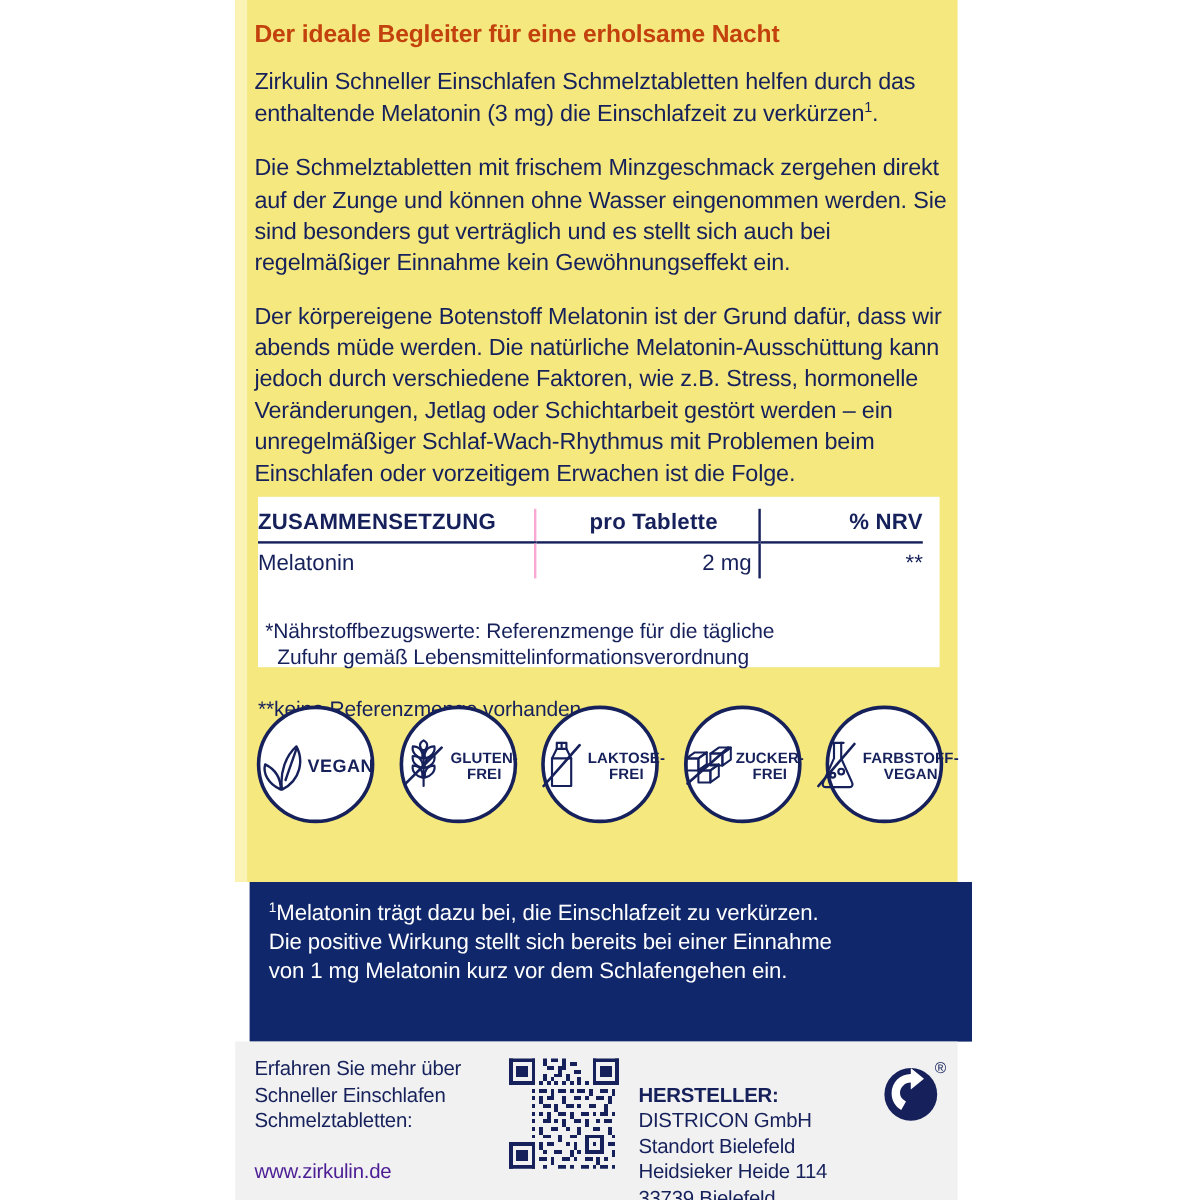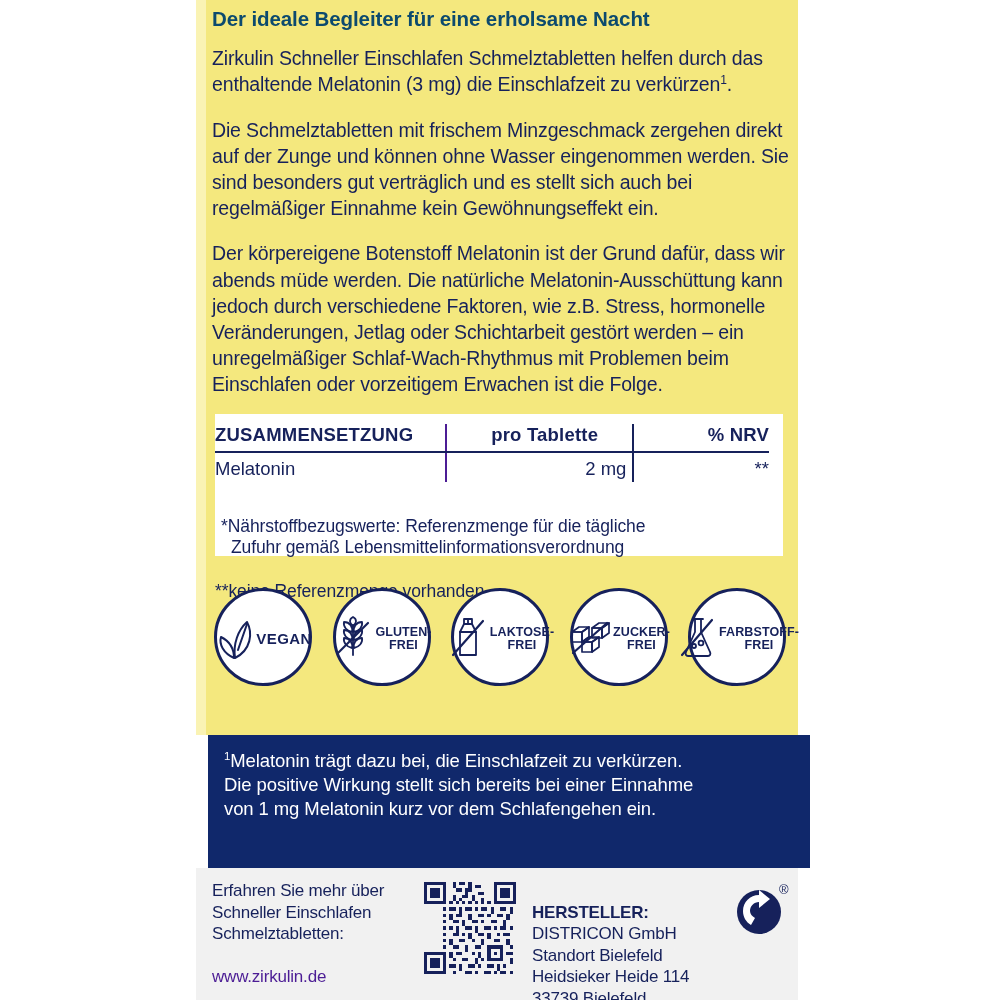--- a/index.html
+++ b/index.html
@@ -44,23 +44,23 @@
   .content {
     position: absolute;
     left: 212px;
     top: 0;
     width: 580px;
   }
 
   .headline {
     font-size: 20.5px;
     font-weight: bold;
-    color: #0c4a6e;
+    color: #c2410c;
     letter-spacing: -0.1px;
-    padding-top: 6px;
+    padding-top: 16px;
     line-height: 1.25;
   }
 
   .para {
     font-size: 19.5px;
     color: #16215b;
     line-height: 1.34;
     margin-top: 13px;
     letter-spacing: -0.15px;
     white-space: pre-line;
@@ -98,21 +98,21 @@
     border-bottom: 2px solid #16215b;
     letter-spacing: 0.2px;
   }
   .nrv-table tbody td {
     font-size: 18.5px;
     font-weight: normal;
     padding-top: 5px;
     padding-bottom: 2px;
   }
   .col-name  { text-align: left;  width: 232px; }
-  .col-per   { text-align: right; width: 176px; border-left: 2px solid #4c1d95; padding-right: 6px !important; padding-left: 10px !important; }
+  .col-per   { text-align: right; width: 176px; border-left: 2px solid #f9a8d4; padding-right: 6px !important; padding-left: 10px !important; }
   .col-nrv   { text-align: right; width: 130px; border-left: 2px solid #16215b; padding-left: 10px !important; }
   .nrv-table thead th.col-per,
   .nrv-table thead th.col-nrv { border-bottom: 2px solid #16215b; }
   .nrv-table thead th.col-per { text-align: center; padding-right: 0 !important;}
   .nrv-table thead th.col-nrv { text-align: right; }
 
   .table-notes {
     margin-top: 12px;
     font-size: 17.5px;
     line-height: 1.24;
@@ -359,21 +359,21 @@
       <div class="glyph">
         <svg width="44" height="44" viewBox="0 0 44 44" fill="none" stroke="#16215b" stroke-width="1.8" stroke-linecap="round" stroke-linejoin="round">
           <path d="M18 4 L28 4"></path>
           <path d="M20 4 L20 17 L11 37 C10 39 11 41 13 41 L33 41 C35 41 36 39 35 37 L26 17 L26 4"></path>
           <circle cx="19" cy="31" r="2"></circle>
           <circle cx="26" cy="28" r="2.4"></circle>
           <path d="M7 40 L37 5" stroke-width="2.2"></path>
         </svg>
       </div>
       <div class="btxt">FARBSTOFF-
-FREI</div>
+VEGAN</div>
     </div>
 
   </div>
 
   <div class="blue-band">
     <div class="fn-text"><sup class="fn">1</sup><span>Melatonin trägt dazu bei, die Einschlafzeit zu verkürzen.
 Die positive Wirkung stellt sich bereits bei einer Einnahme
 von 1 mg Melatonin kurz vor dem Schlafengehen ein.</span></div>
   </div>
 

